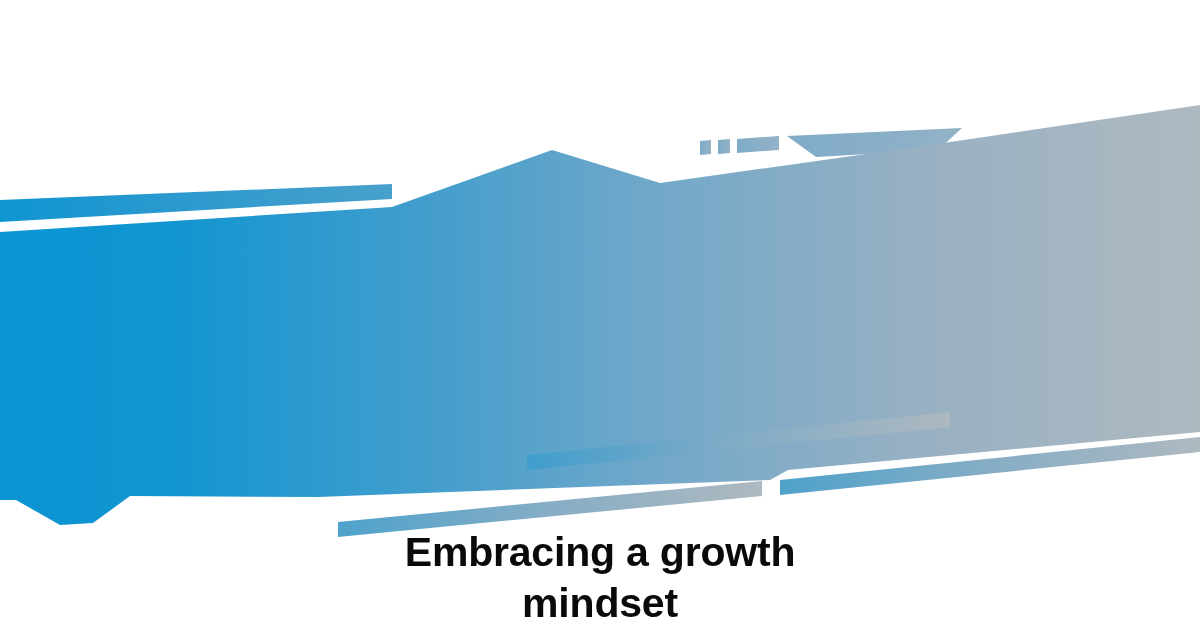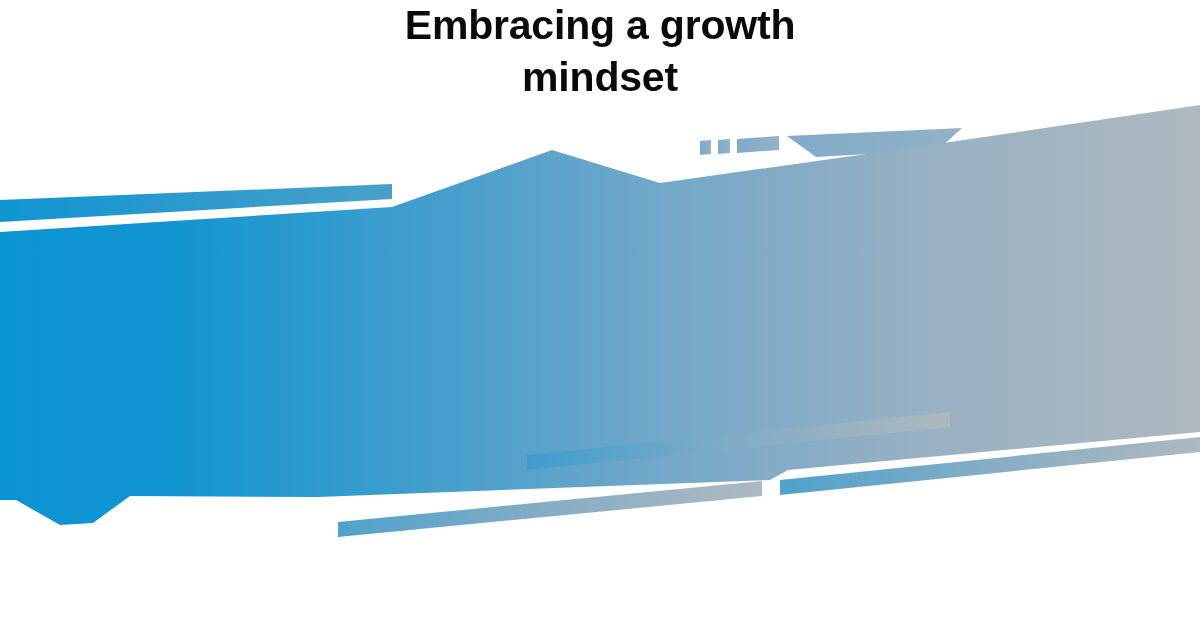--- a/index.html
+++ b/index.html
@@ -28,21 +28,21 @@
     height: 630px;
     display: block;
   }
   #title-layer {
     position: absolute;
     left: 0;
     top: 0;
     width: 1200px;
     height: 630px;
     display: flex;
-    align-items: flex-start;
+    align-items: flex-end;
     justify-content: center;
     pointer-events: none;
   }
   #banner-title {
     width: 470px;
     margin: 0;
     text-align: center;
     font-family: "Liberation Sans", sans-serif;
     font-weight: bold;
     font-size: 41px;

